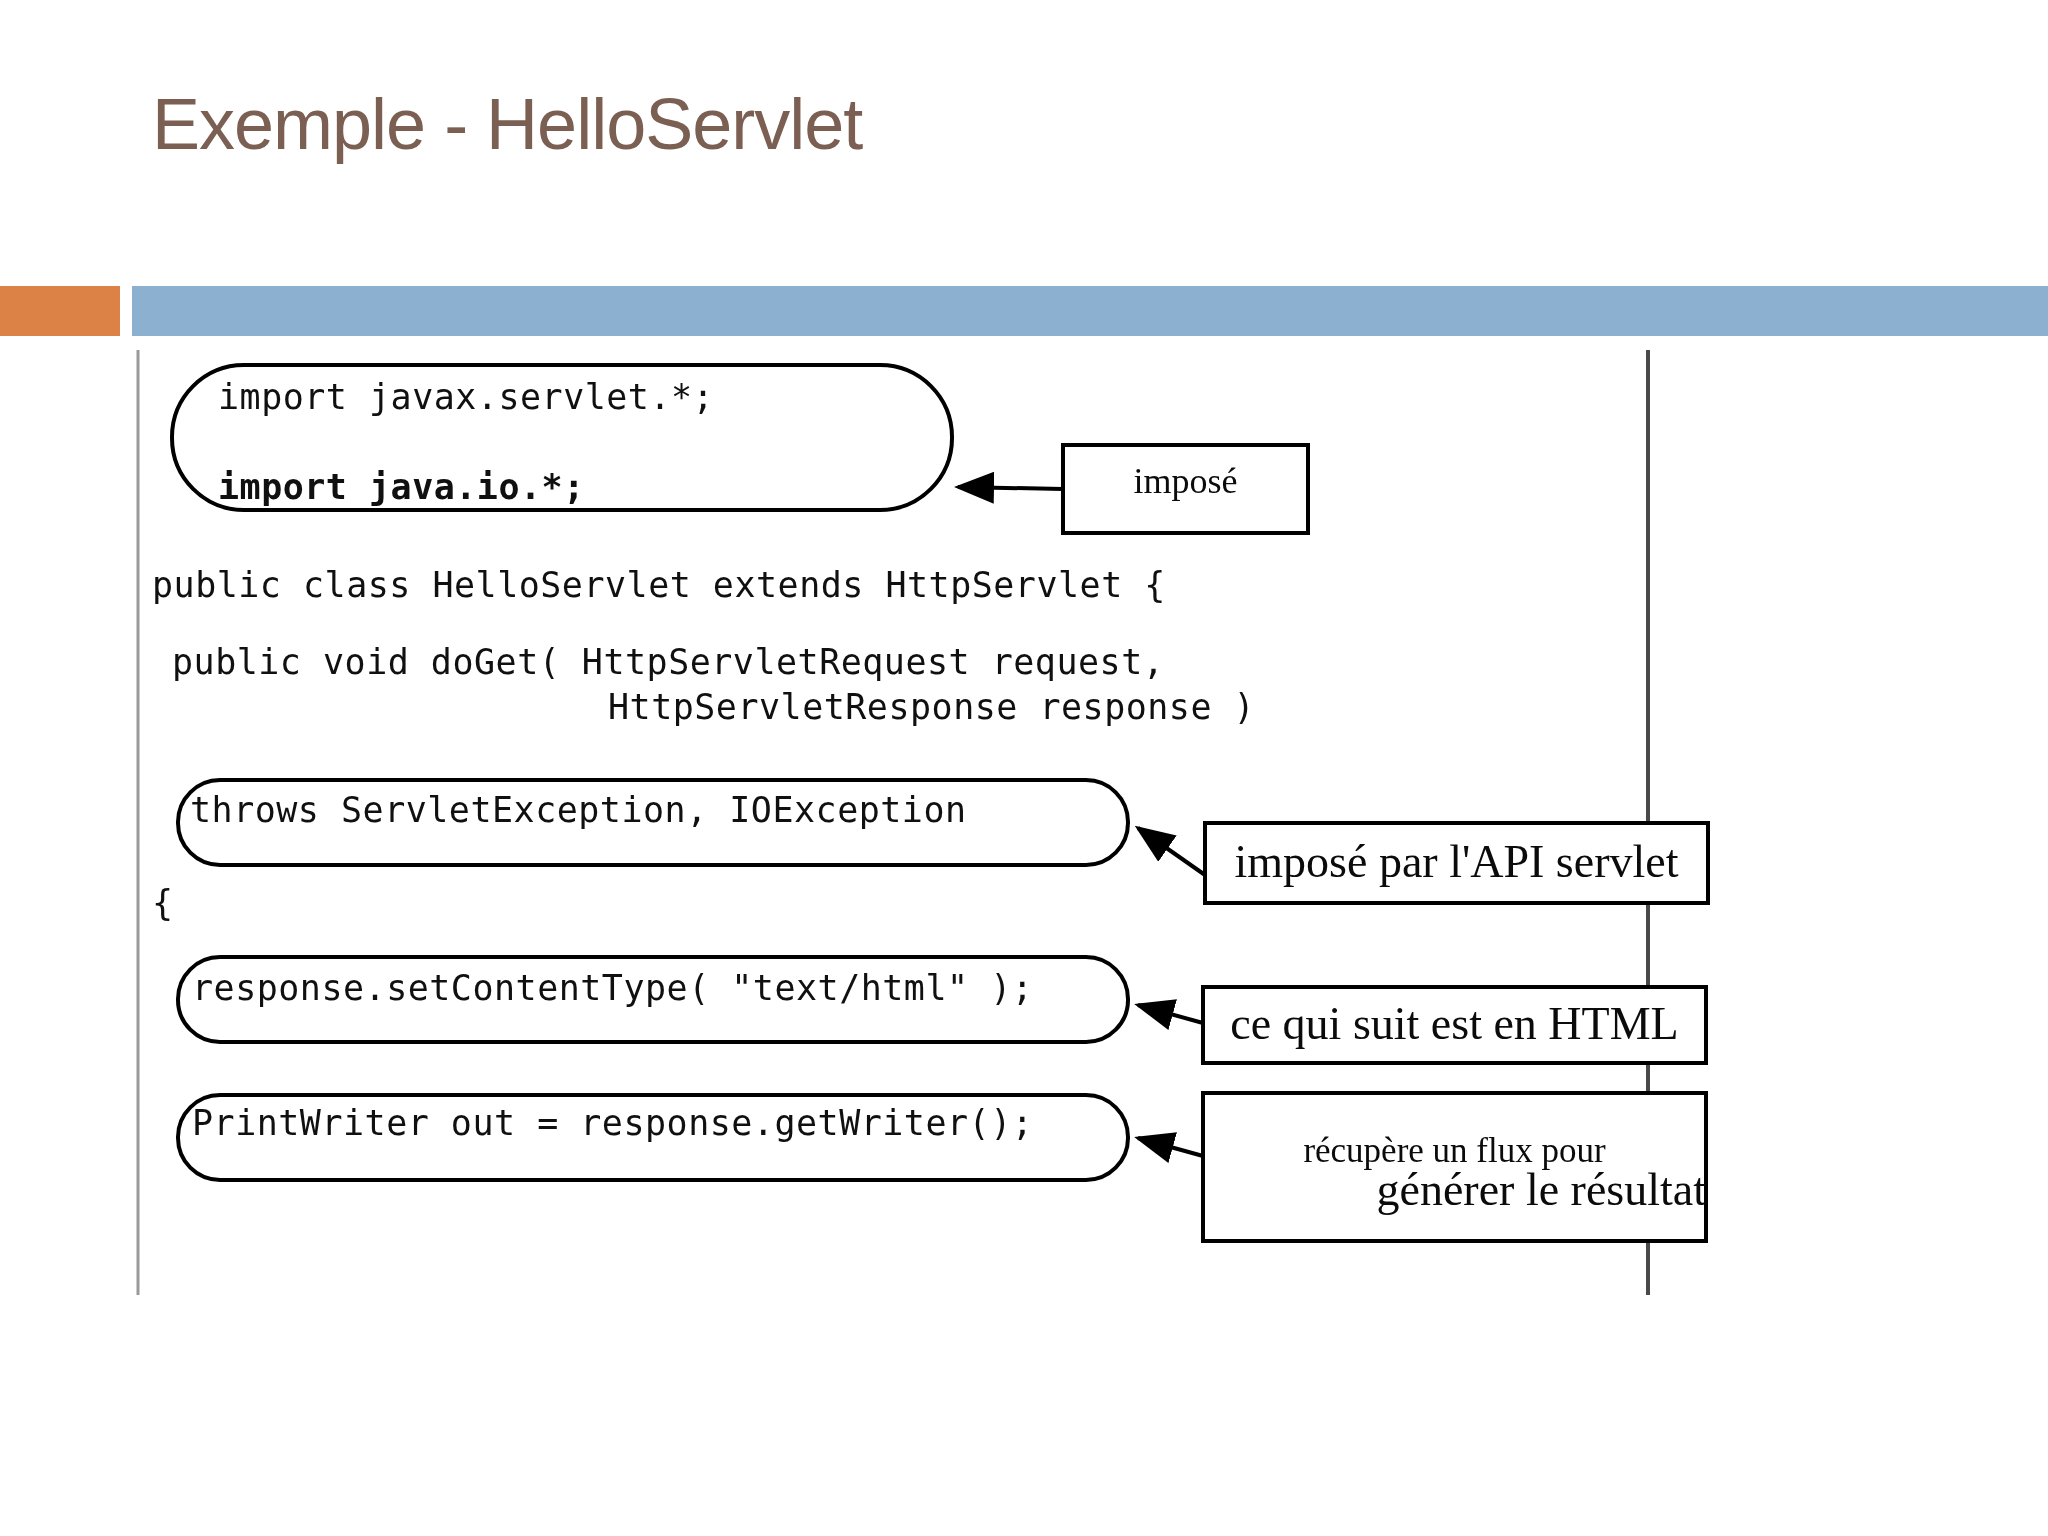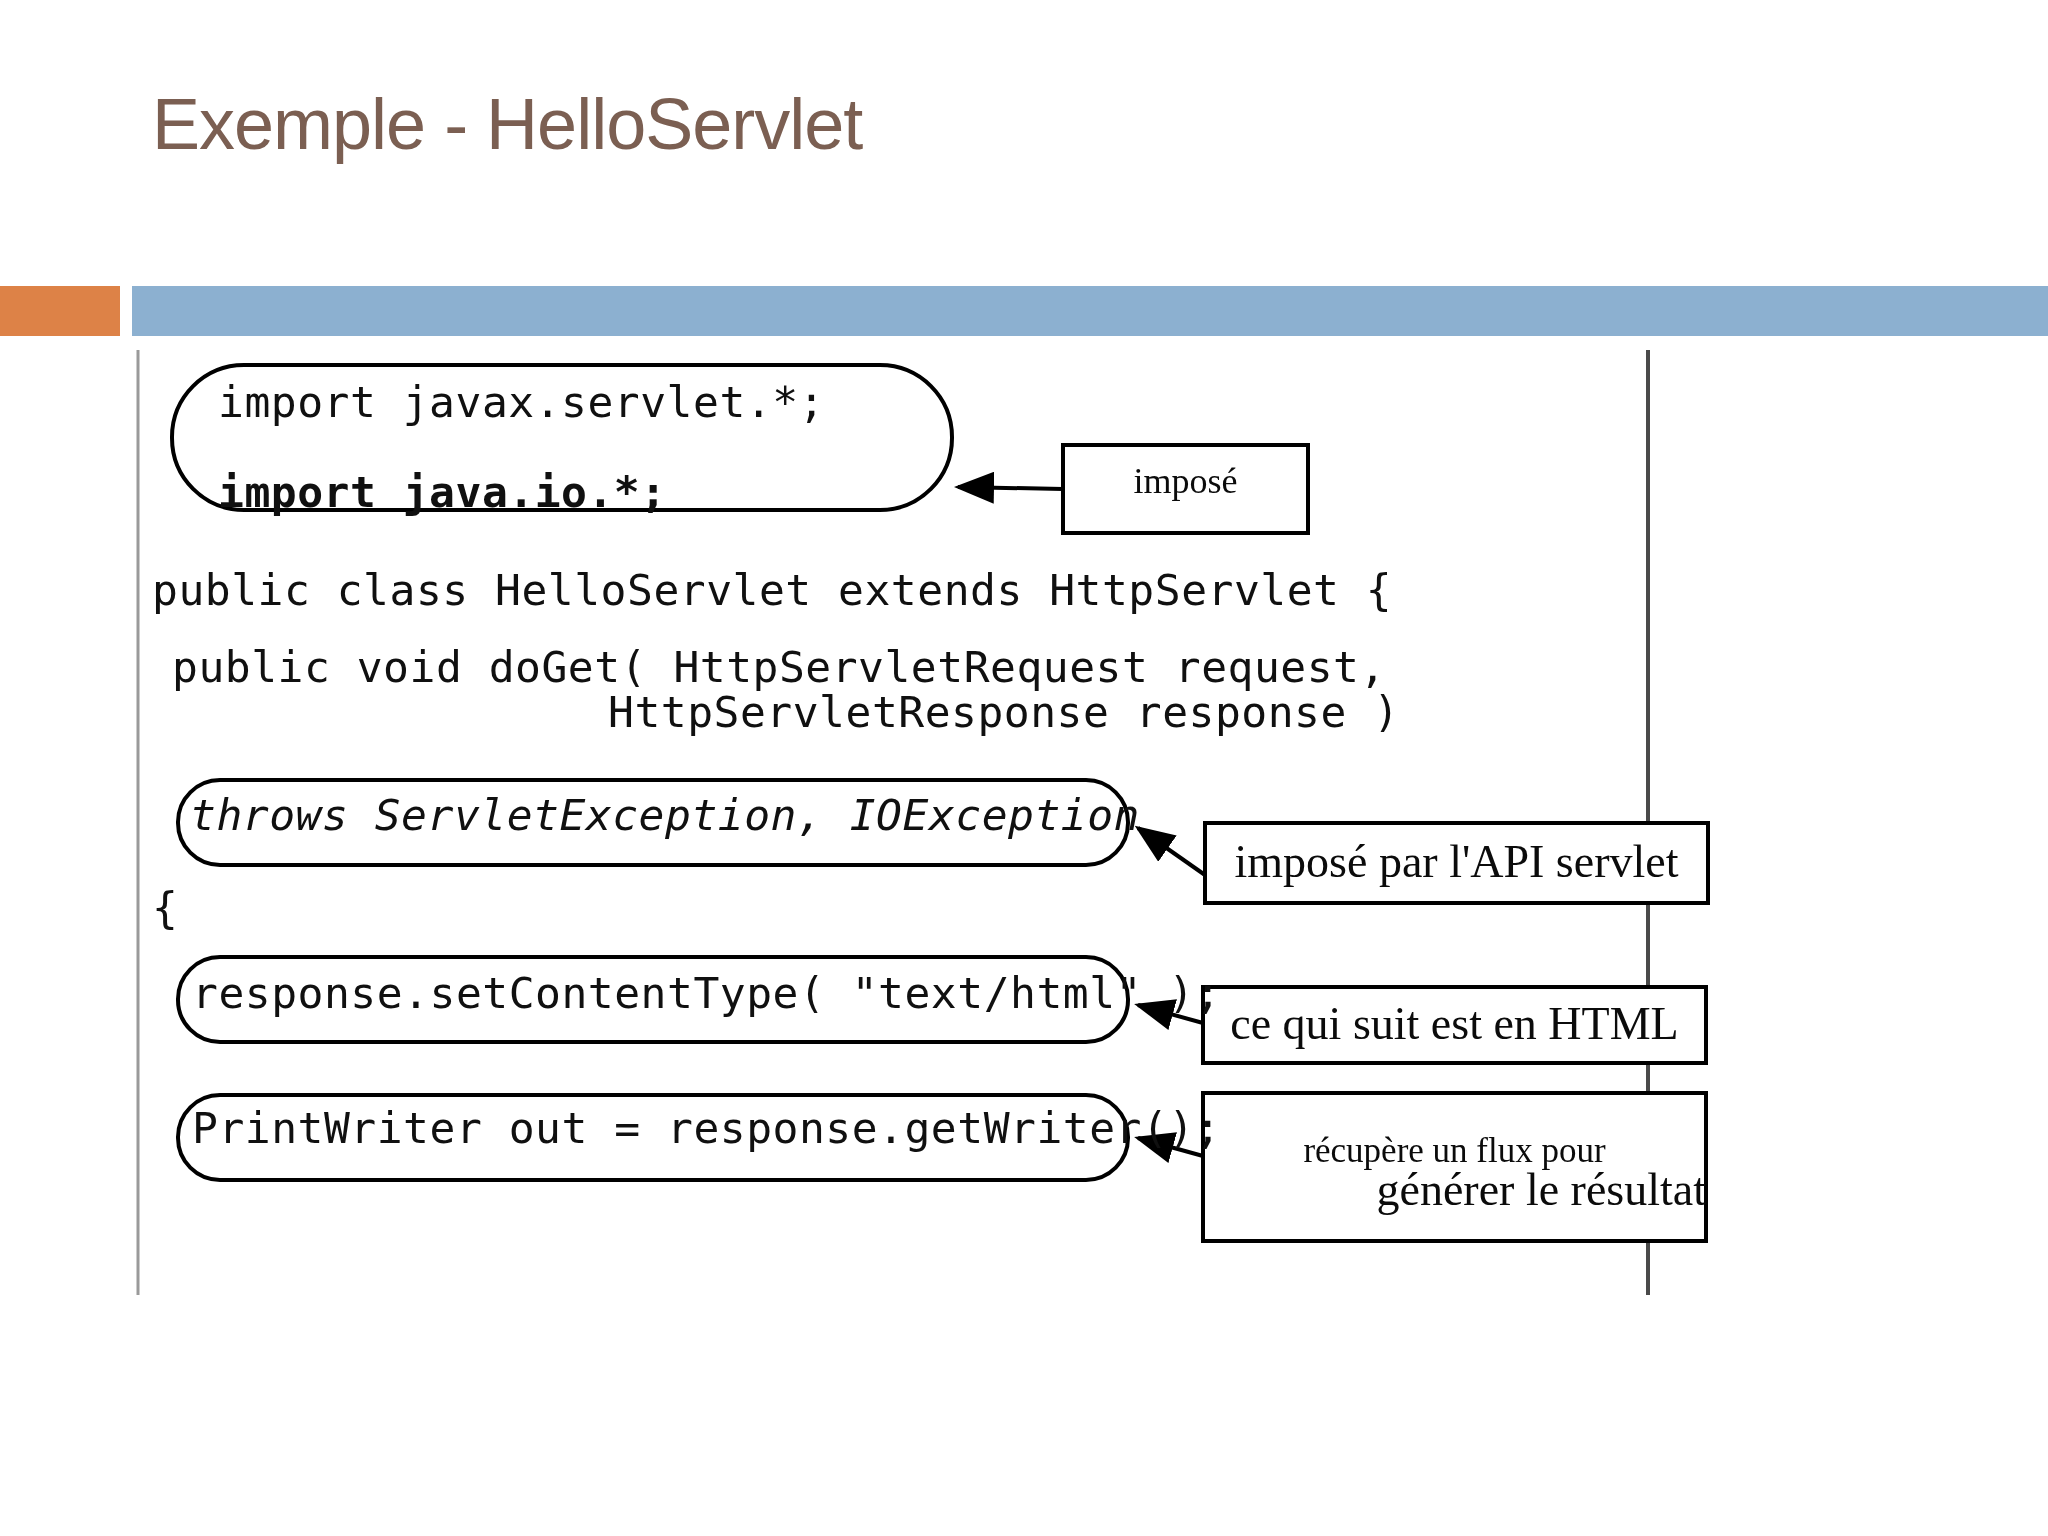--- a/index.html
+++ b/index.html
@@ -58,21 +58,21 @@
   #figure svg {
     position: absolute;
     left: 0;
     top: 0;
   }
 
   
   .code-line {
     position: absolute;
     font-family: "DejaVu Sans Mono", "Liberation Mono", monospace;
-    font-size: 43px;
+    font-size: 35px;
     color: #101010;
     white-space: pre;
     letter-spacing: 0.5px;
   }
   .callout-text {
     position: absolute;
     font-family: "Liberation Serif", "DejaVu Serif", serif;
     font-size: 36px;
     color: #0b0b0b;
     white-space: pre;
@@ -127,21 +127,21 @@
 
 
   <div class="code-line" style="left:218px; top:117px;font-weight:bold;">import java.io.*;</div>
 
   <div class="code-line" style="left:152px; top:215px;">public class HelloServlet extends HttpServlet {</div>
 
   <div class="code-line" style="left:172px; top:292px;">public void doGet( HttpServletRequest request,</div>
 
   <div class="code-line" style="left:608px; top:337px;">HttpServletResponse response )</div>
 
-  <div class="code-line" style="left:190px; top:440px;font-style:italic;">throws ServletException, IOException</div>
+  <div class="code-line" style="left:190px; top:440px;">throws ServletException, IOException</div>
 
   <div class="code-line" style="left:152px; top:533px;">{</div>
 
   <div class="code-line" style="left:192px; top:618px;">response.setContentType( "text/html" );</div>
 
   <div class="code-line" style="left:192px; top:753px;">PrintWriter out = response.getWriter();</div>
 
   <div class="callout-text" style="left:1063px; top:112px; width:245px;">imposé</div>
 
   <div class="callout-text" style="left:1205px; top:488px; width:503px; font-size:46px;">imposé par l'API servlet</div>

